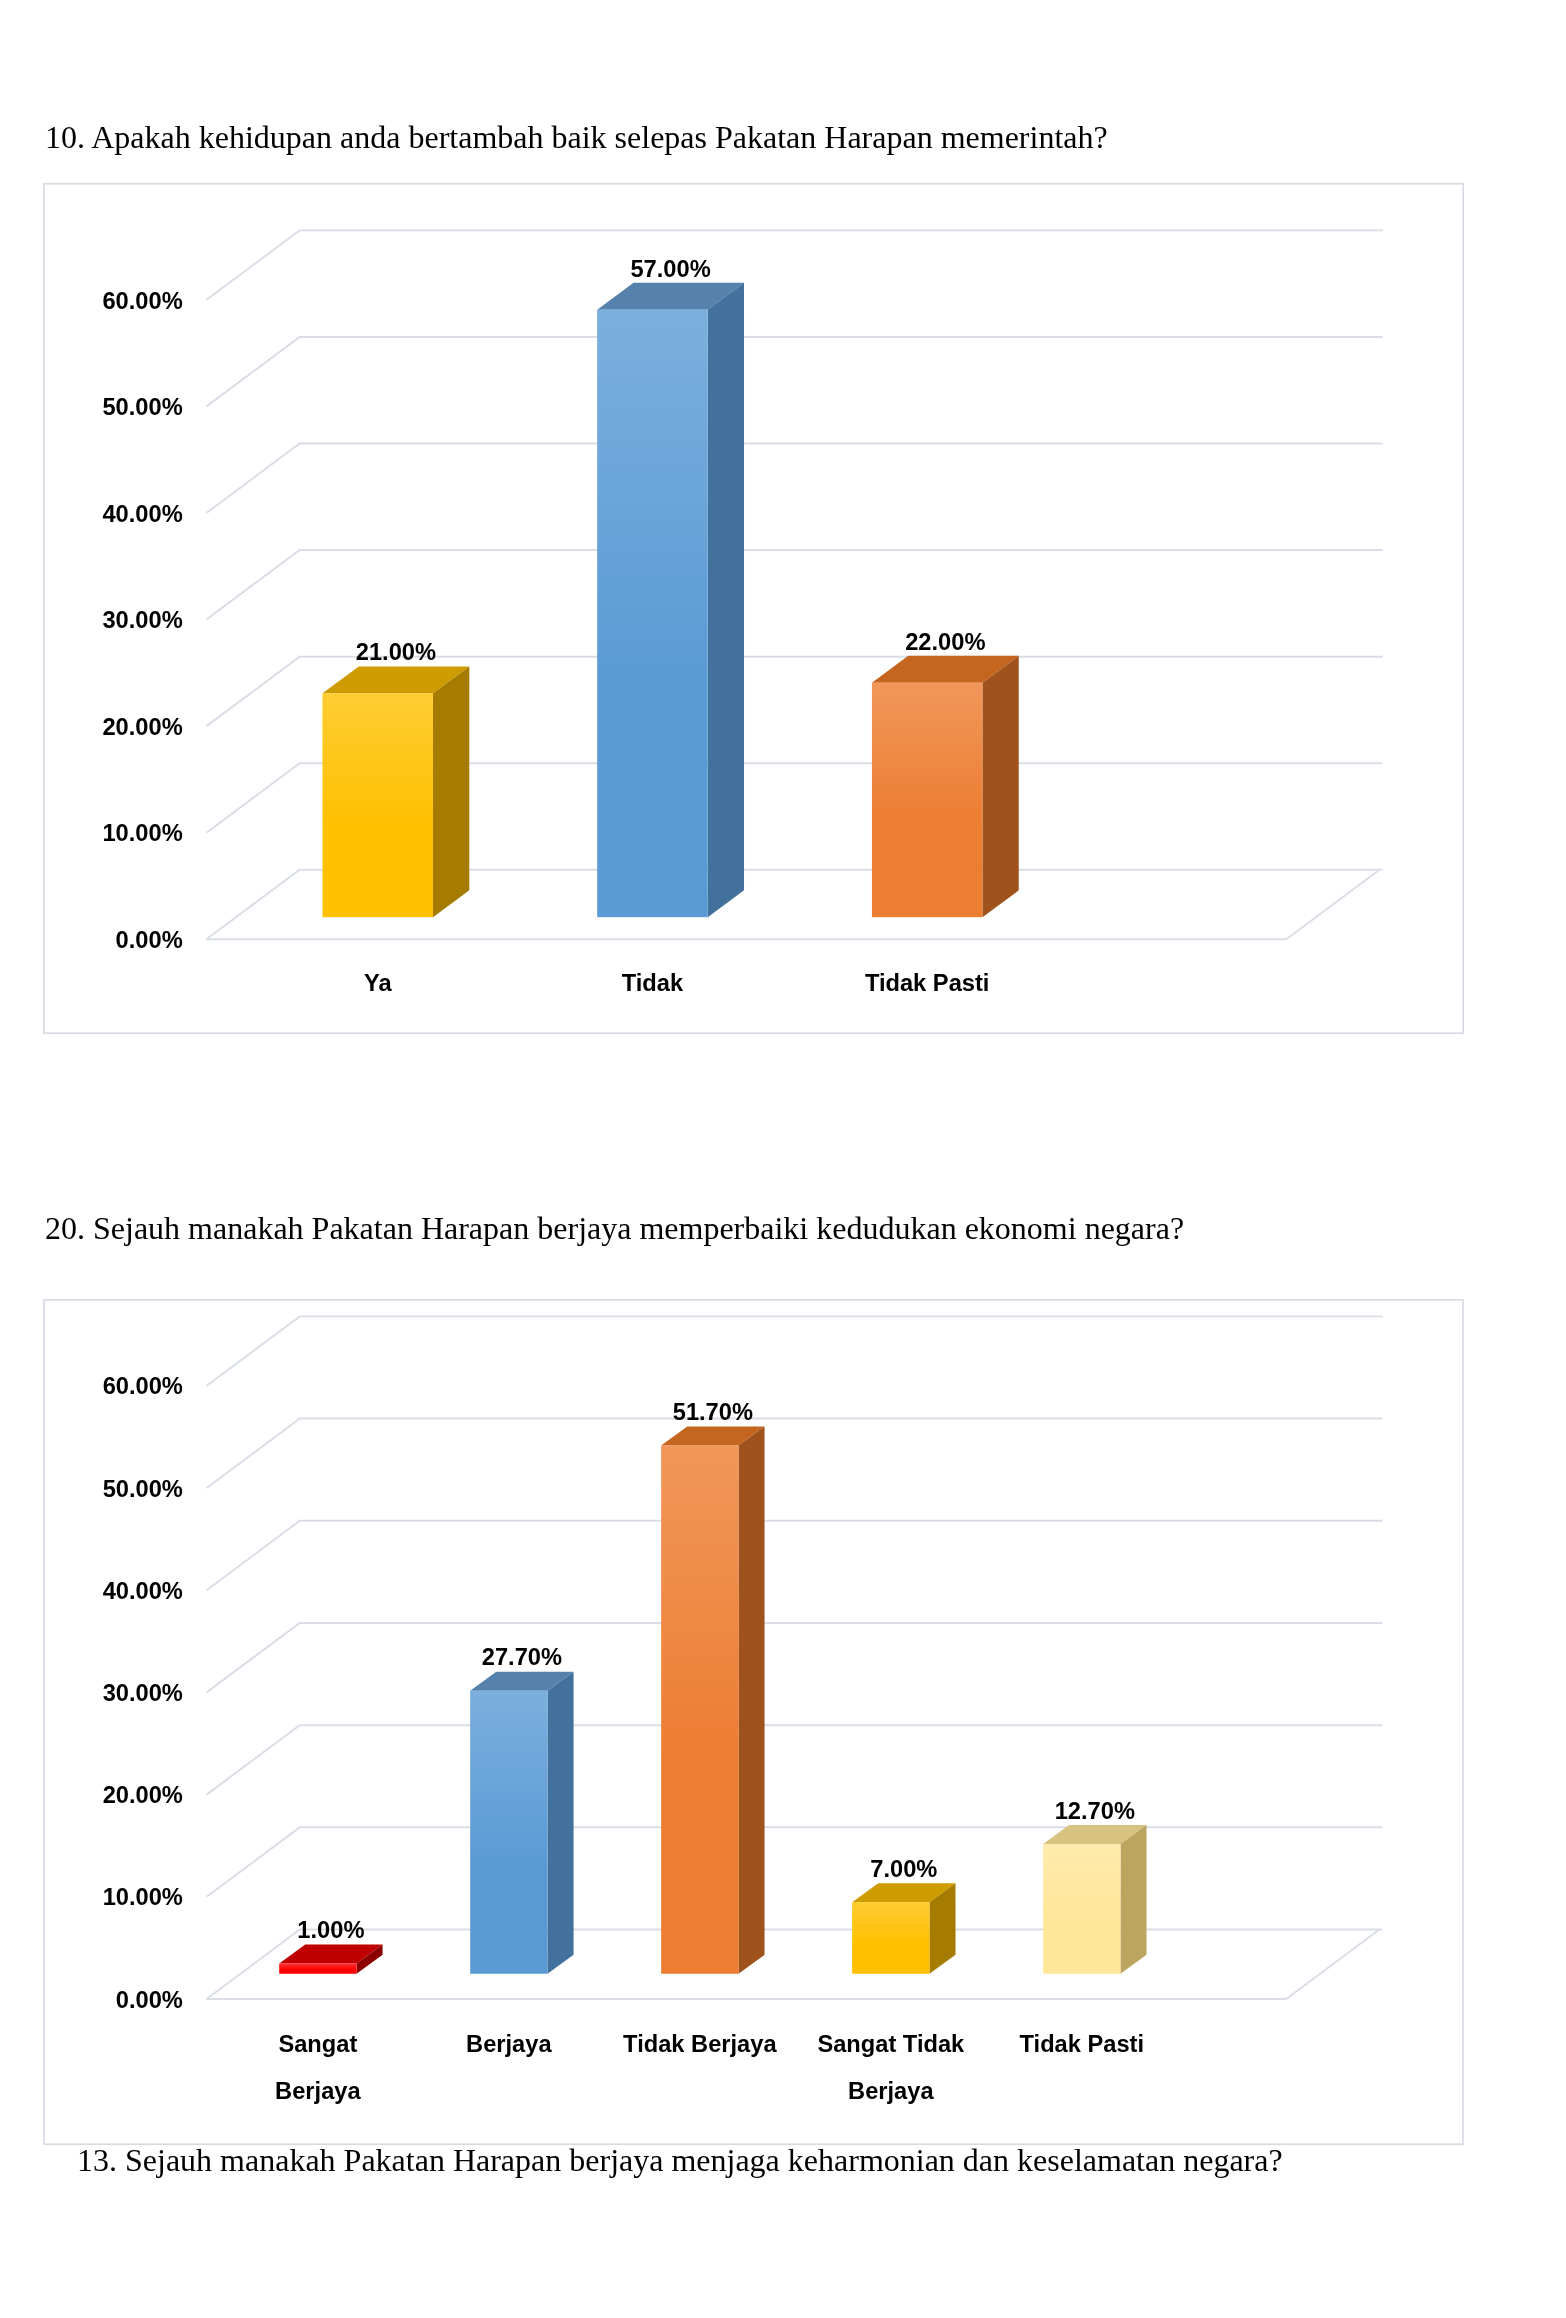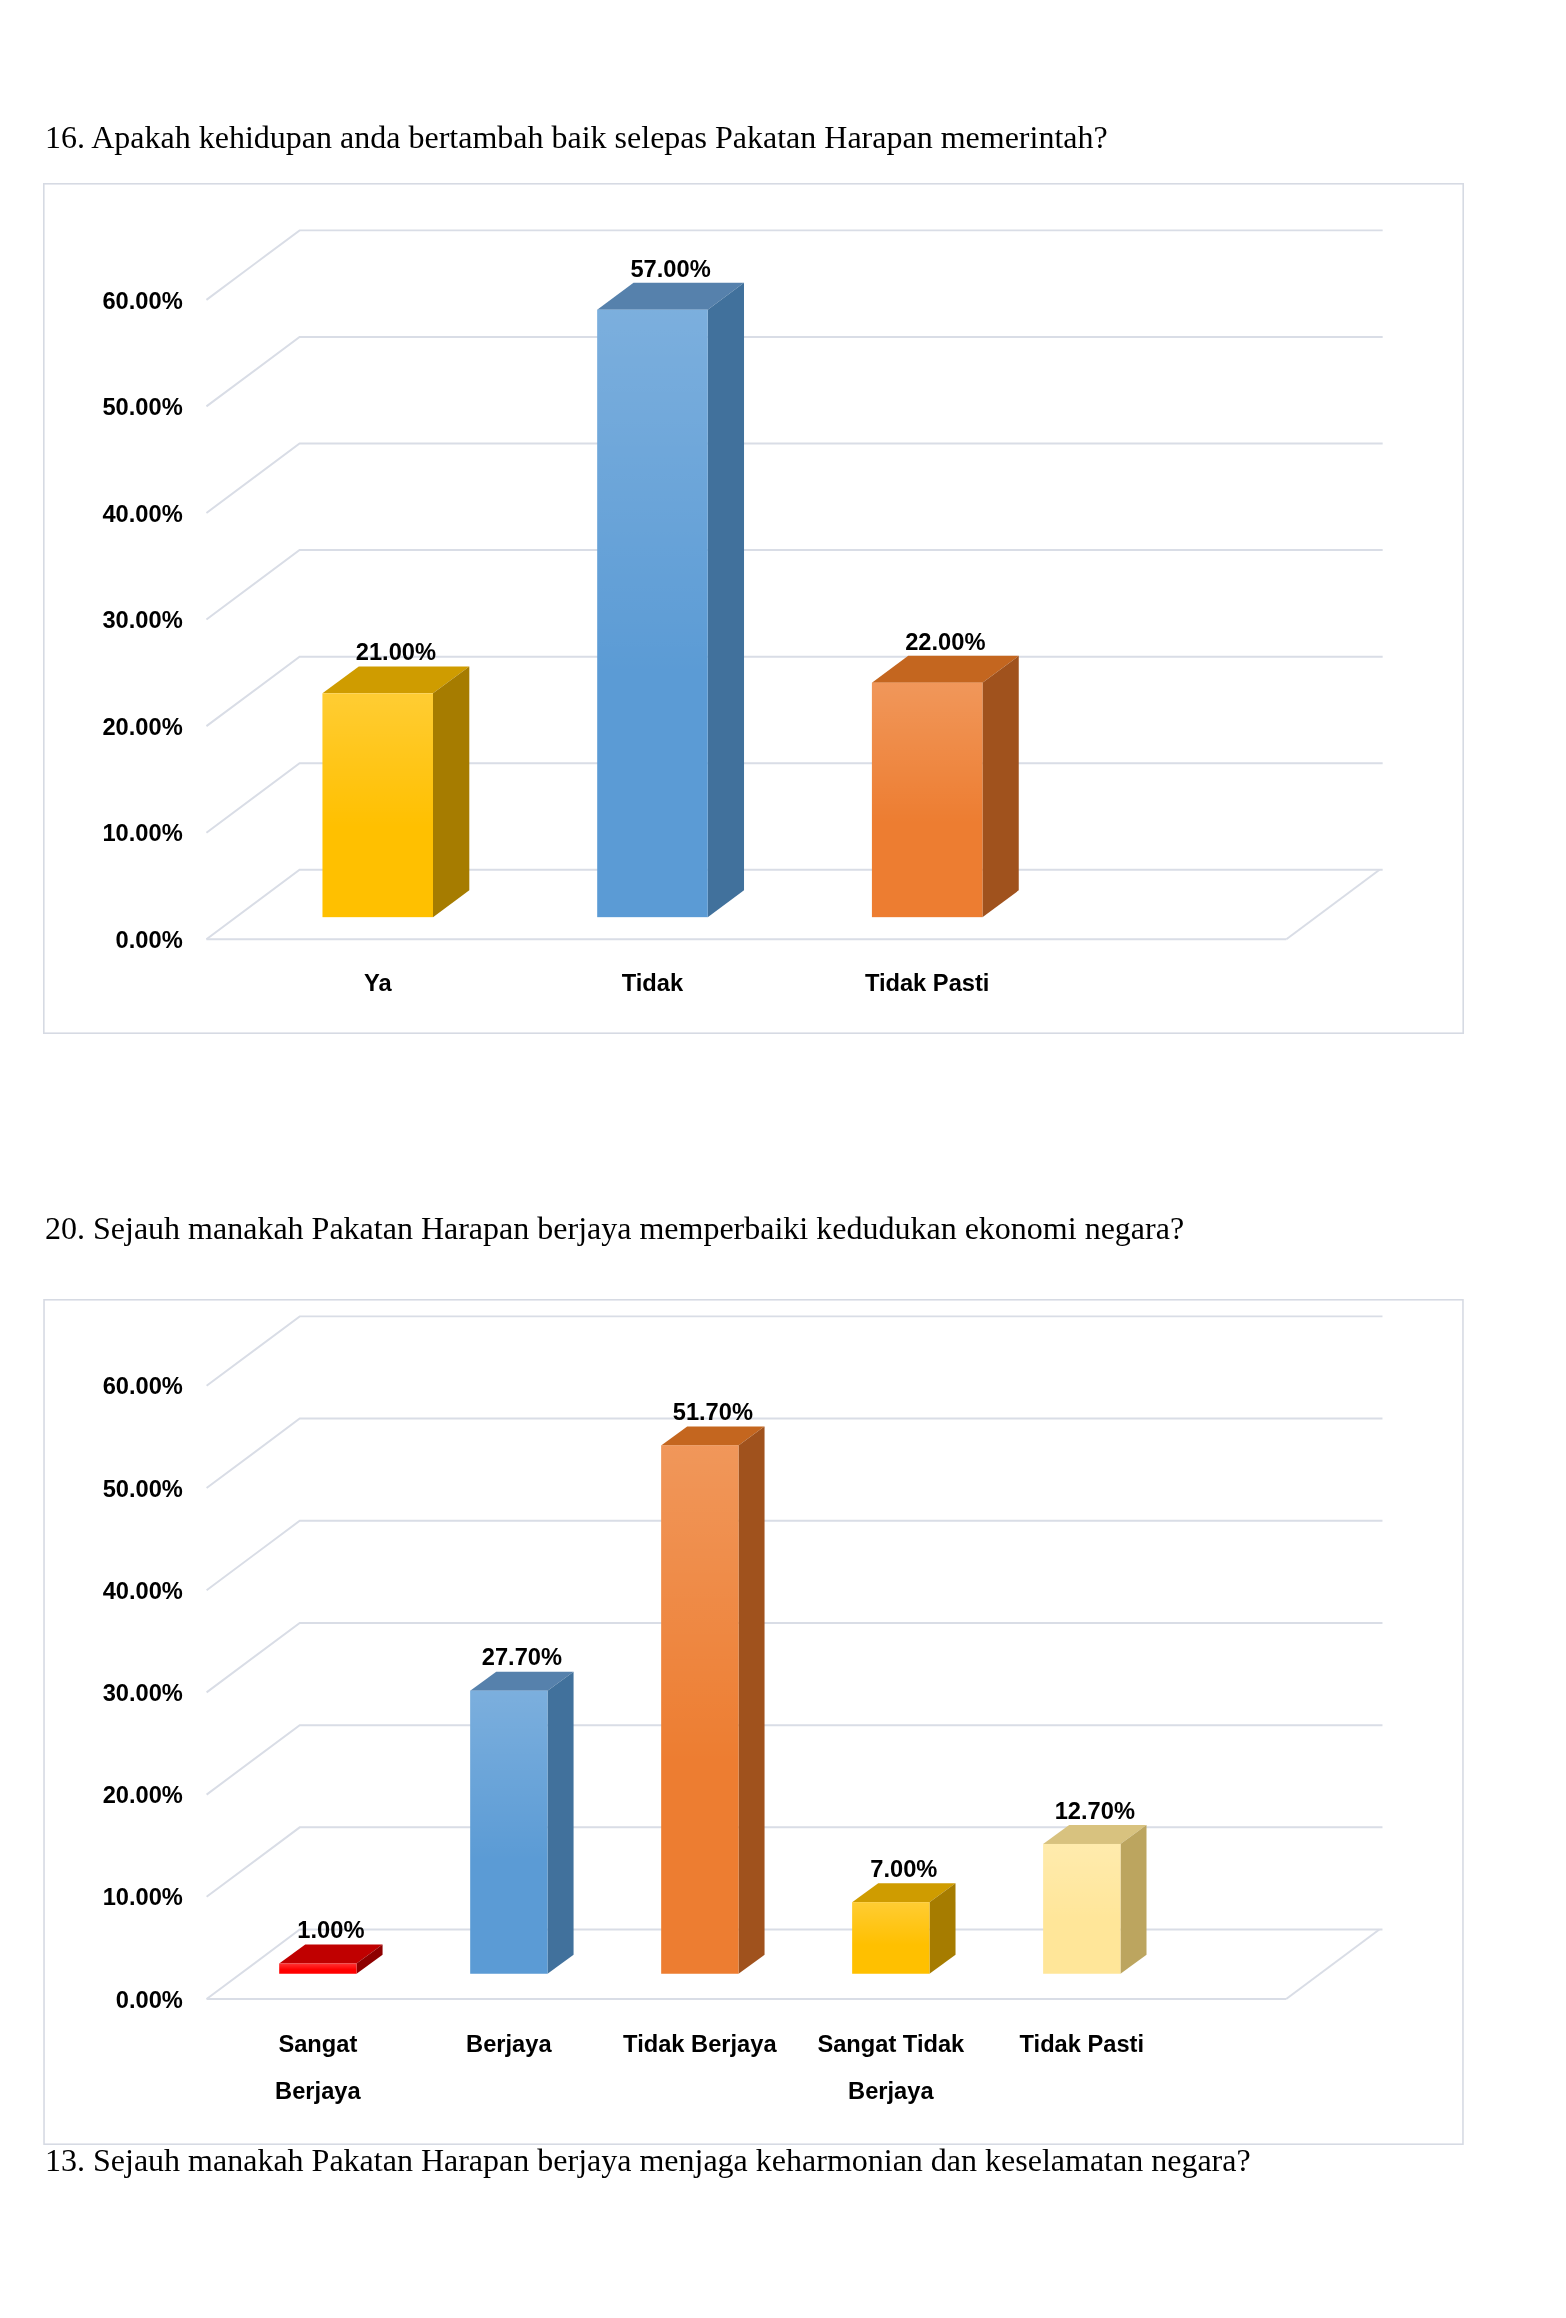--- a/index.html
+++ b/index.html
@@ -3,33 +3,33 @@
 <meta charset="utf-8">
 <style>
   html,body{margin:0;padding:0;background:#ffffff;}
   .page{position:relative;width:1566px;height:2319px;background:#ffffff;overflow:hidden;
         font-family:"Liberation Sans","DejaVu Sans",sans-serif;}
   .question{position:absolute;left:45px;color:#000;
             font-family:"Liberation Serif","DejaVu Serif",serif;
             font-size:32px;font-weight:400;letter-spacing:0px;}
   #q11{top:115px;width:1453px;line-height:44px;}
   #q12{top:1206px;width:1453px;line-height:44px;}
-  #q13{top:2133px;width:1263px;line-height:55px;}
+  #q13{top:2133px;width:1263px;line-height:55px;margin-left:32px;}
   .chart-frame{position:absolute;left:43px;}
   #chart-q11{top:183px;}
   #chart-q12{top:1299px;}
   svg{display:block;}
   .ct{font:700 30px "Liberation Sans","DejaVu Sans",sans-serif;fill:#000000;}
 </style>
 </head>
 <body>
 
 <div class="page">
 
-  <div class="question" id="q11">16. Apakah kehidupan anda bertambah baik selepas Pakatan Harapan memerintah?</div>
+  <div class="question" id="q11">10. Apakah kehidupan anda bertambah baik selepas Pakatan Harapan memerintah?</div>
 
   <div class="chart-frame" id="chart-q11">
       <svg width="1421" height="851" viewBox="0 0 1800 1078">
         <defs>
           <linearGradient id="shine0" x1="0" y1="0" x2="0" y2="1">
             <stop offset="0" stop-color="#ffffff" stop-opacity="0.20"></stop>
             <stop offset="0.6" stop-color="#ffffff" stop-opacity="0"></stop>
           </linearGradient>
         </defs>
         <rect x="1" y="1" width="1798" height="1076" fill="none" stroke="#D6DAE3" stroke-width="2"></rect>

